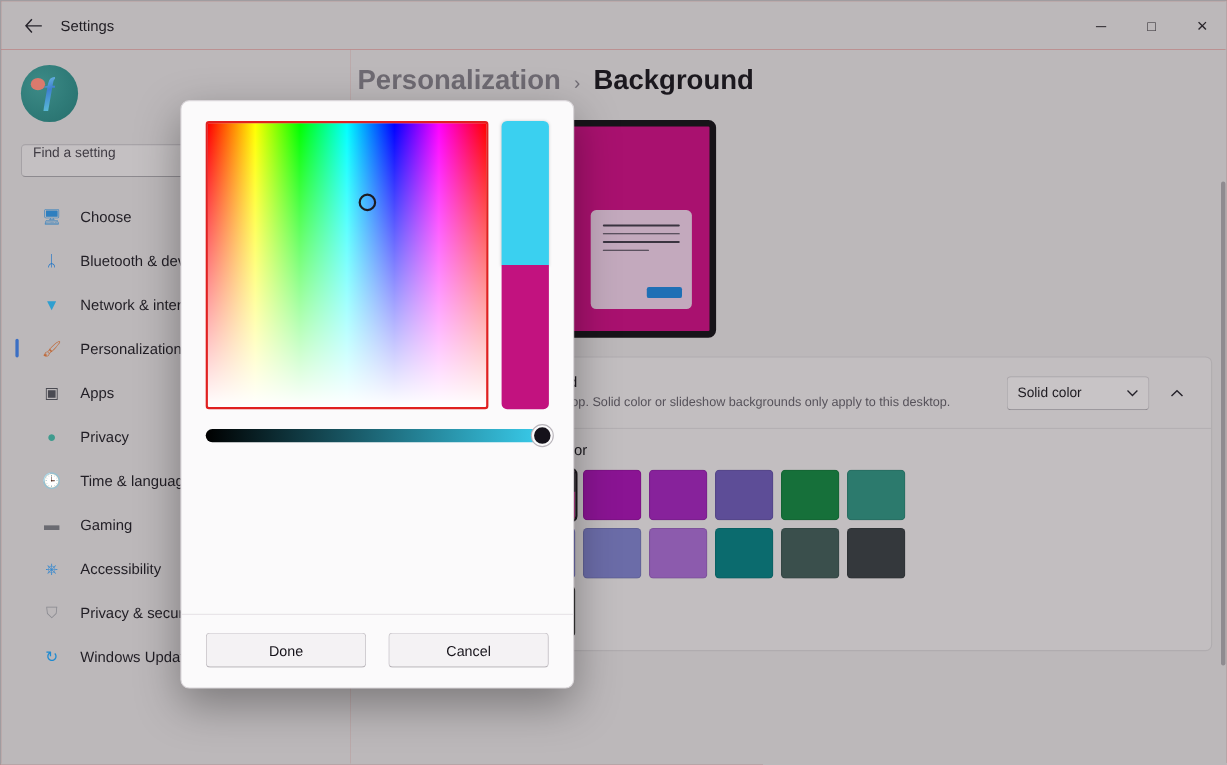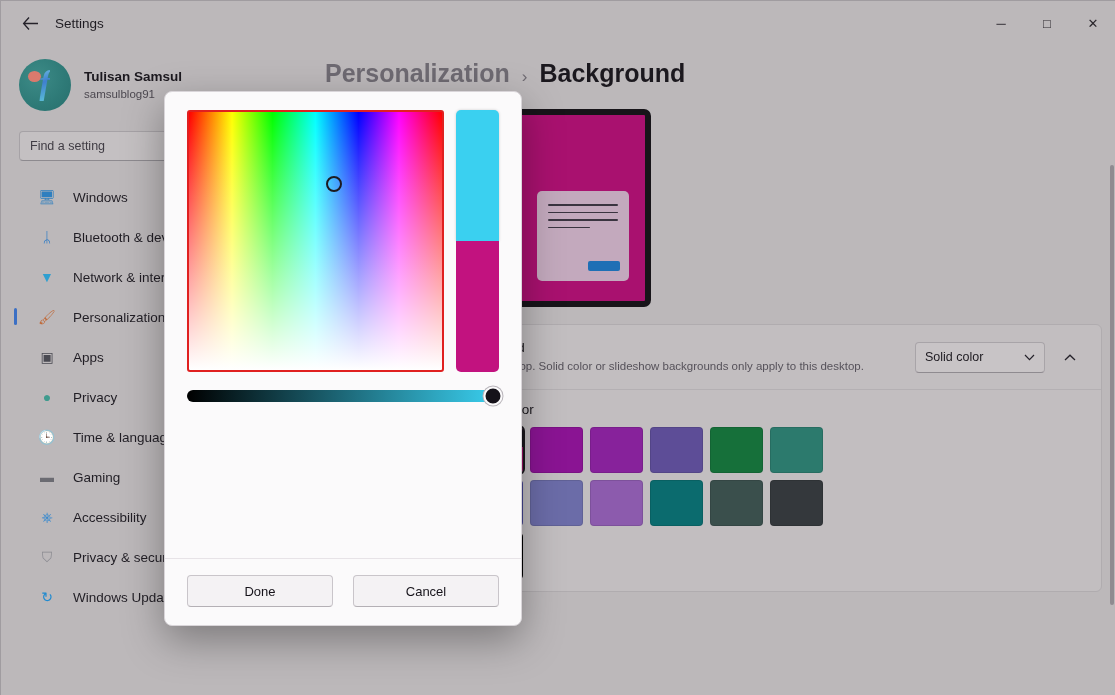--- a/index.html
+++ b/index.html
@@ -66,21 +66,21 @@
   }
   .profile-text { margin-left: 13px; line-height: 1.3; }
   .profile-name { font-size: 13.5px; font-weight: 700; color: #1c191f; }
   .profile-mail { font-size: 11.5px; color: #4c4850; margin-top: 1px; }
 
   .search-wrap { padding: 20px 18px 0 18px; }
   .search-box {
     height: 30px; border-radius: 4px;
     background: #c4c0c2; border: 1px solid #a6a2a6;
     border-bottom-color: #8d8a8f;
-    display: flex; align-items: center; padding: 0 10px;
+    display: flex; padding: 0 10px;
     font-size: 12.5px; color: #403c44;
   }
 
   .navlist { margin-top: 16px; }
   .navitem {
     position: relative; height: 40px;
     display: flex; align-items: center;
     padding-left: 26px; border-radius: 4px;
     margin: 0 10px;
   }
@@ -285,36 +285,32 @@
       <div class="wc close-btn">✕</div>
     </div>
   </div>
 
   <div class="sidebar">
     <div class="profile">
       <div class="avatar">
         <div class="dot"></div>
         <div class="glyph">f</div>
       </div>
-      <div class="profile-text">
-        <div class="profile-name">Tulisan Samsul</div>
-        <div class="profile-mail">samsulblog91</div>
-      </div>
     </div>
 
     <div class="search-wrap">
       <div class="search-box">
         <span>Find a setting</span>
       </div>
     </div>
 
     <div class="navlist">
         <div class="navitem">
           <div class="ic" style="color: rgb(47, 127, 191);">🖥</div>
-          <div class="lb">Windows</div>
+          <div class="lb">Choose</div>
         </div>
         <div class="navitem">
           <div class="ic" style="color: rgb(26, 115, 200);">ᛦ</div>
           <div class="lb">Bluetooth &amp; devices</div>
         </div>
         <div class="navitem">
           <div class="ic" style="color: rgb(47, 159, 208);">▼</div>
           <div class="lb">Network &amp; internet</div>
         </div>
         <div class="navitem selected">

